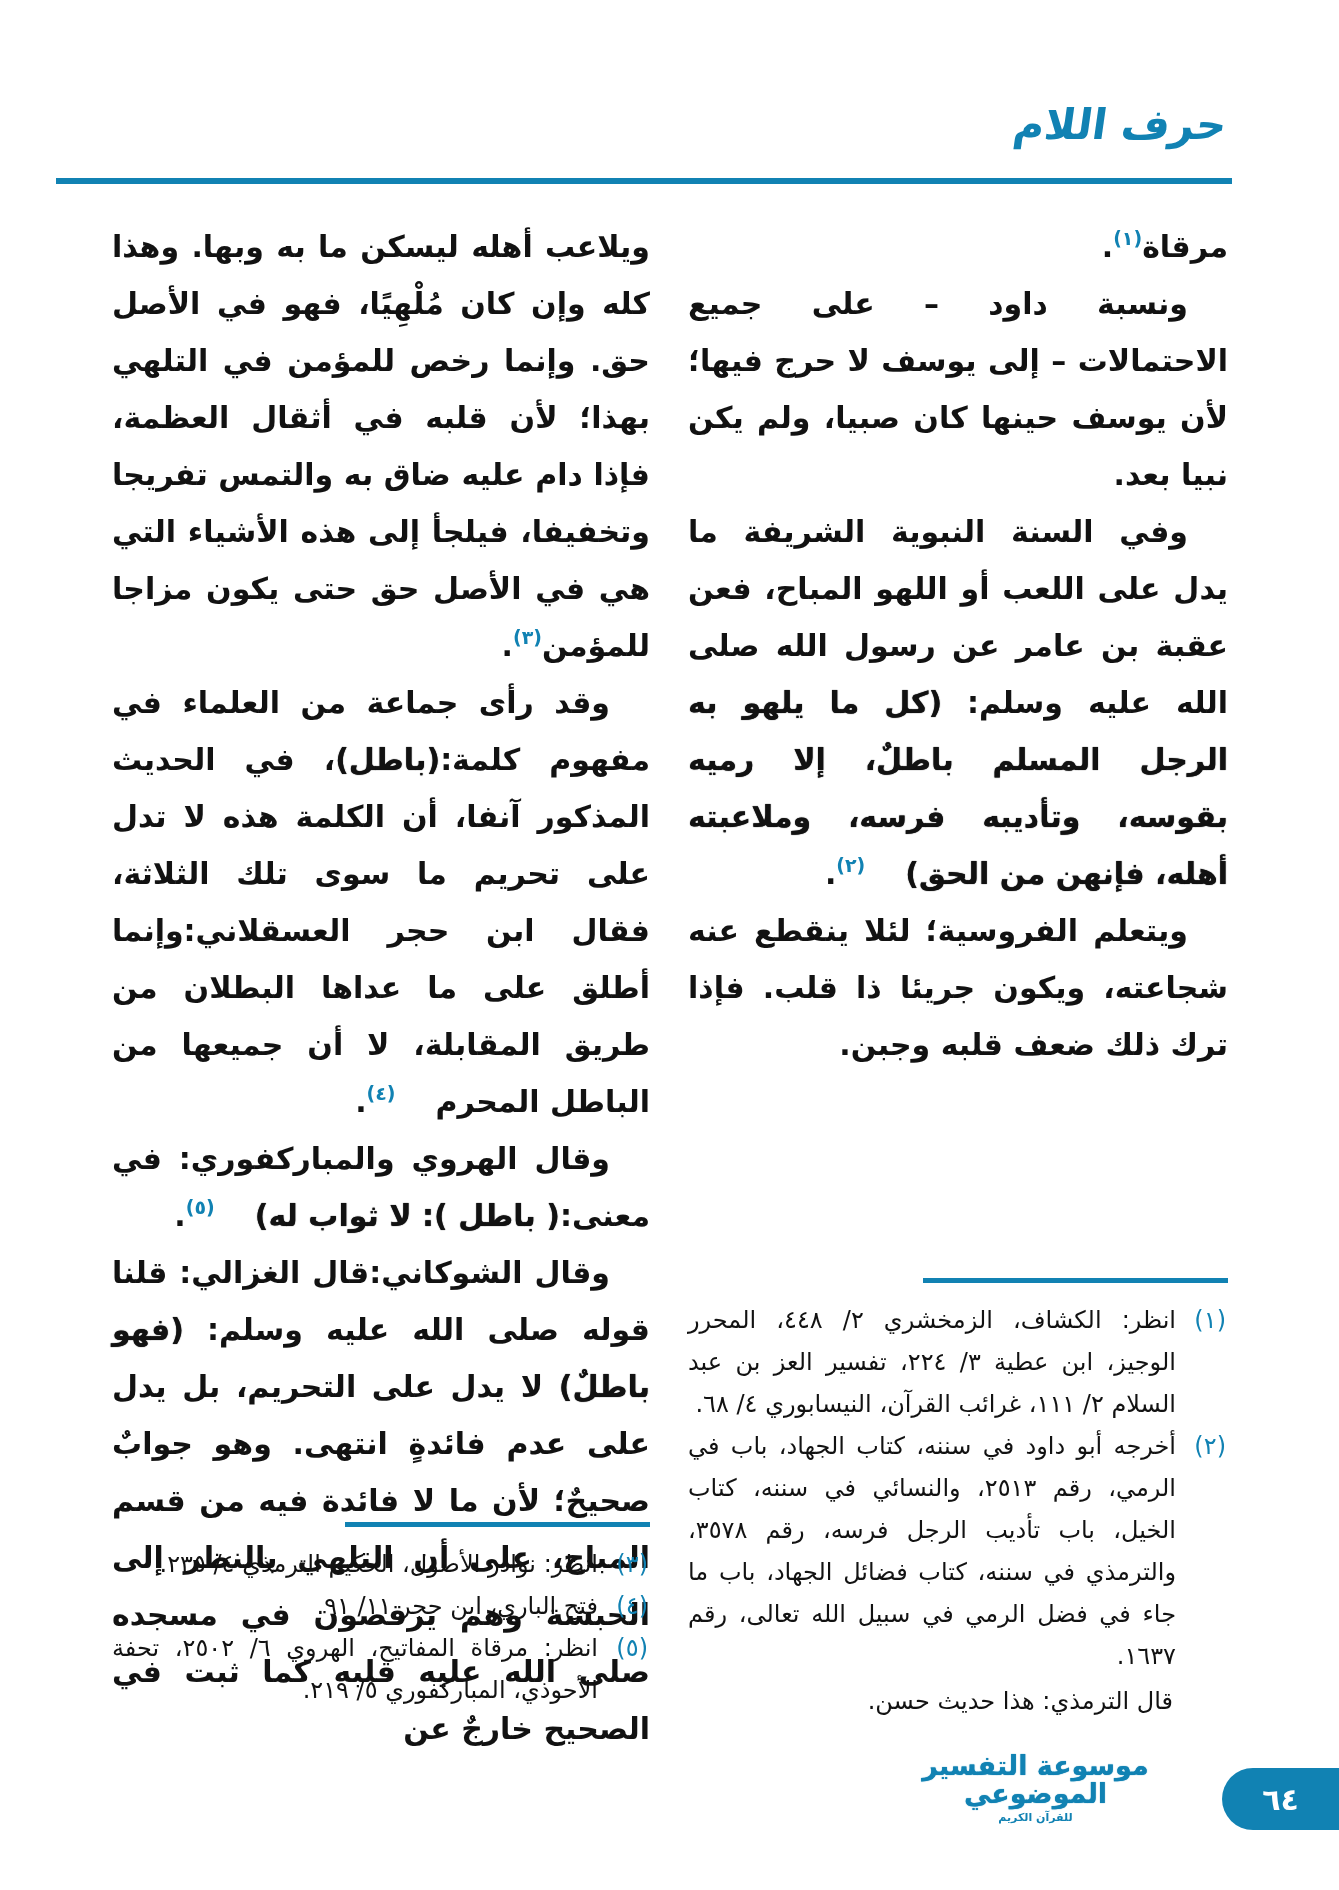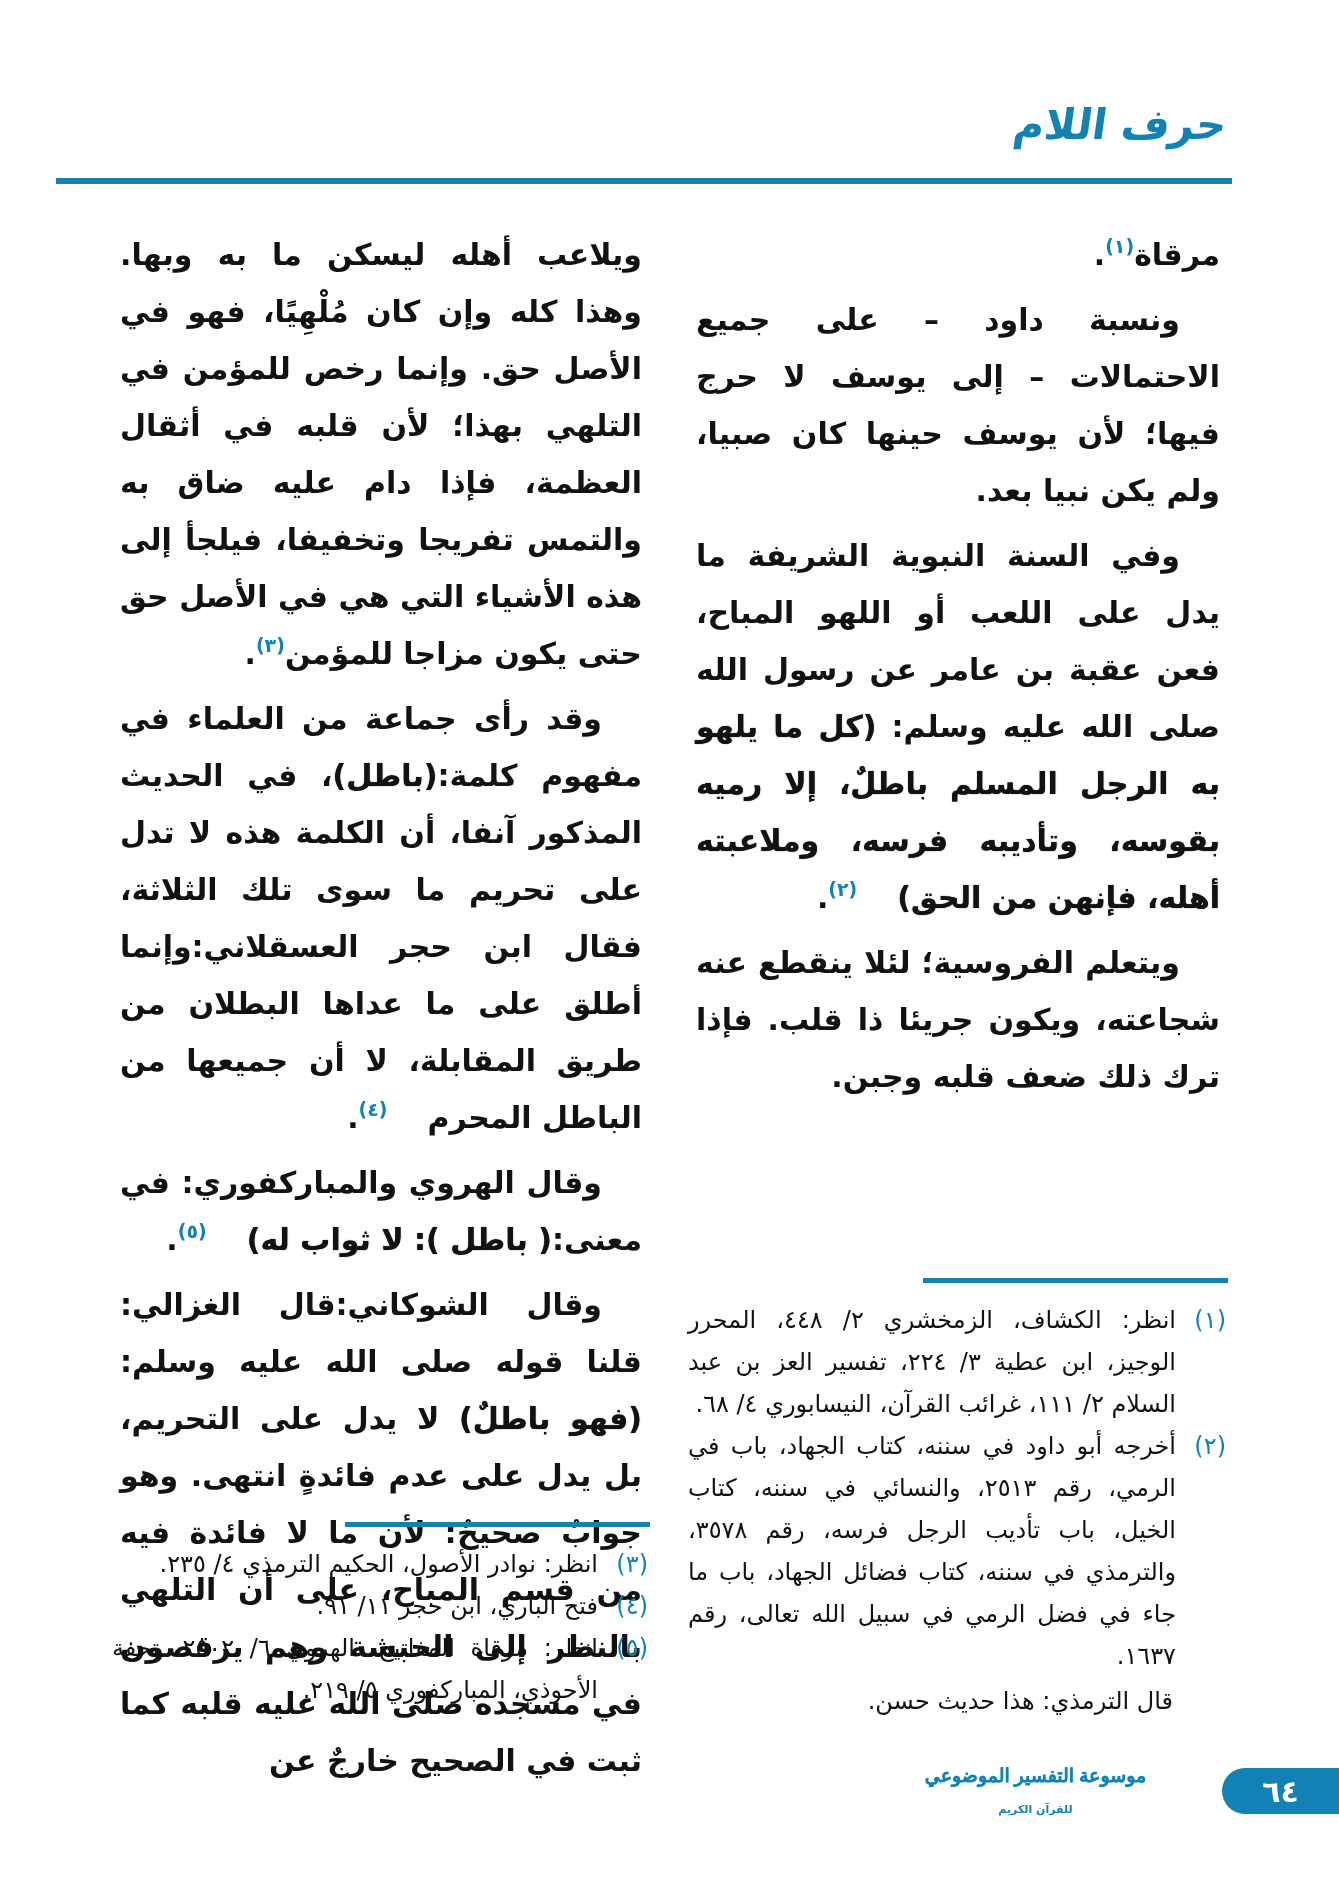--- a/index.html
+++ b/index.html
@@ -12,45 +12,45 @@
     position:absolute;top:100px;right:112px;color:var(--accent);
     font-size:42px;font-weight:bold;transform:skewX(-8deg);letter-spacing:1px;
   }
   .header-rule{position:absolute;top:178px;left:56px;width:1176px;height:6px;background:var(--accent);}
   .col{
     position:absolute;direction:rtl;text-align:justify;
     font-size:30px;font-weight:bold;line-height:57px;
   }
   .col-right{top:218px;left:688px;width:540px;}
   .col-left{top:218px;left:112px;width:538px;}
-  .col p{margin:8px;padding:0;}
+  .col p{margin:0;padding:0;}
   .indent{text-indent:40px;}
   .hadith{text-shadow:0 0 1px currentColor;}
   .fn-marker{
     color:var(--accent);font-size:19px;font-weight:bold;
     vertical-align:12px;line-height:0;display:inline-block;
   }
   .fnblock{
     position:absolute;direction:rtl;text-align:justify;
     font-size:24px;font-weight:normal;line-height:42px;
   }
   .fnblock-right{top:1278px;left:688px;width:540px;}
   .fnblock-left{top:1522px;left:112px;width:538px;}
   .fn-rule{height:5px;width:305px;background:var(--accent);margin:0 0 16px auto;}
   .fn{position:relative;padding-right:52px;}
   .fn-num{position:absolute;right:2px;top:0;color:var(--accent);}
   .fn-note{margin:3px;}
   .logo{
     position:absolute;left:898px;top:1752px;width:275px;text-align:center;
     color:var(--accent);font-weight:bold;direction:rtl;
   }
-  .logo-main{font-size:19px;line-height:48px;text-shadow:0 0 1px currentColor;font-family:Liberation Serif, serif;}
+  .logo-main{font-size:27px;line-height:28px;text-shadow:0 0 1px currentColor;}
   .logo-sub{font-size:11px;line-height:20px;}
   .page-pill{
-    position:absolute;left:1222px;top:1768px;width:117px;height:46px;
+    position:absolute;left:1222px;top:1768px;width:117px;height:62px;
     background:var(--accent);border-radius:31px 0 0 31px;color:#ffffff;
     display:flex;align-items:center;justify-content:center;
     font-size:30px;font-weight:bold;direction:rtl;
   }
 </style>
 </head>
 <body>
 
 <main class="page">
 

